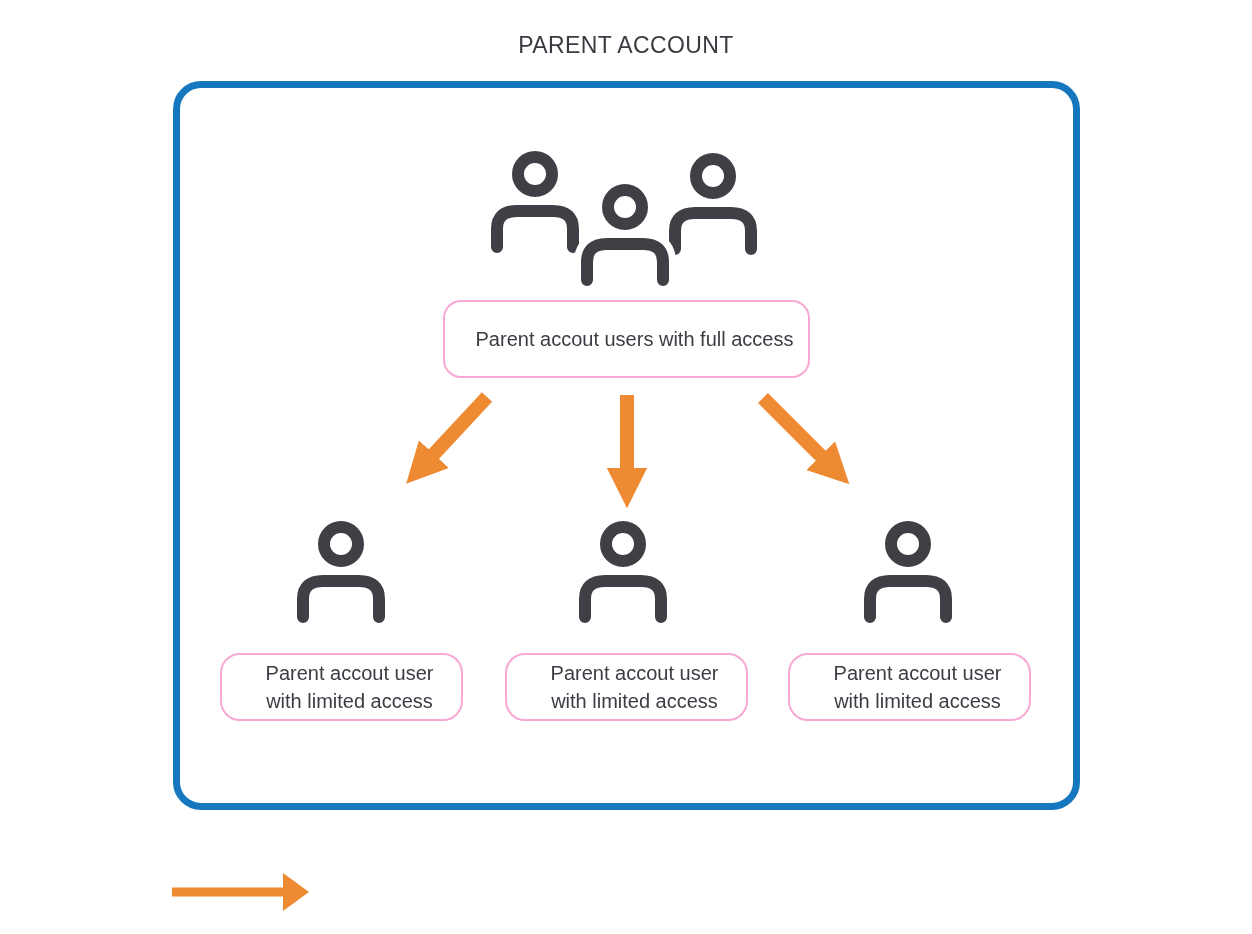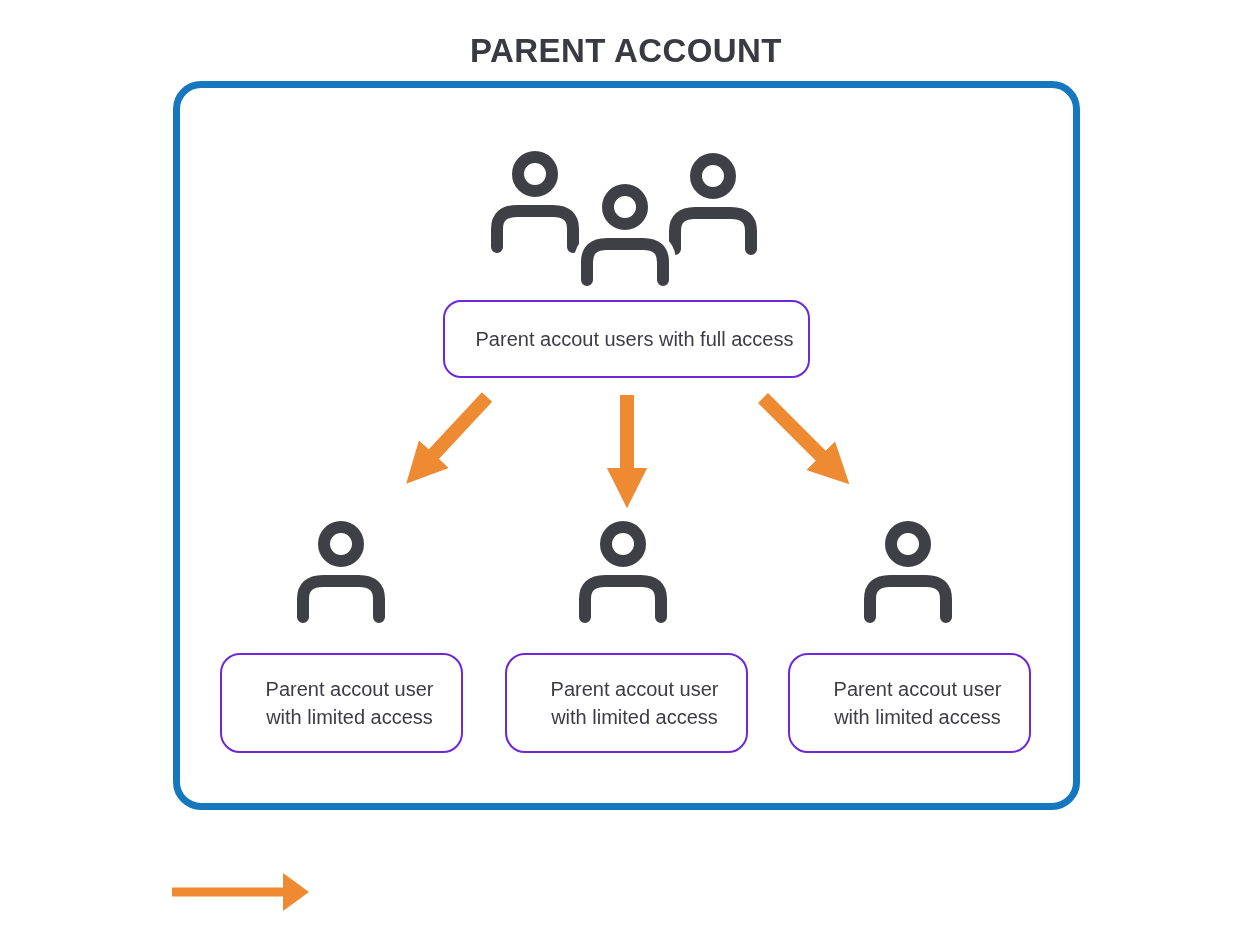--- a/index.html
+++ b/index.html
@@ -11,40 +11,40 @@
     font-family: "Liberation Sans", sans-serif;
     overflow: hidden;
   }
   .abs { position: absolute; }
 
   .page-title {
     top: 32px;
     left: 0;
     width: 100%;
     text-align: center;
-    font-size: 33px;
-    font-weight: 700;
+    font-size: 23px;
+    font-weight: 400;
     letter-spacing: 0.4px;
     color: #3a3a42;
   }
 
   .outer-box {
     left: 173px;
     top: 81px;
     width: 907px;
     height: 729px;
     box-sizing: border-box;
     border: 7px solid #1578be;
     border-radius: 28px;
     background: #ffffff;
   }
 
   .label-box {
     box-sizing: border-box;
-    border: 2px solid #6d28d9;
+    border: 2px solid #f9a8d4;
     border-radius: 20px;
     background: #ffffff;
     display: flex;
     flex-direction: column;
     align-items: center;
     justify-content: center;
     text-align: center;
     color: #3c3c44;
     font-size: 20px;
     line-height: 28px;
@@ -53,21 +53,21 @@
   .full-access-box {
     left: 443px;
     top: 300px;
     width: 367px;
     height: 78px;
     border-radius: 18px;
   }
   .limited-box {
     top: 653px;
     width: 243px;
-    height: 100px;
+    height: 68px;
   }
   .limited-box.pos-0 { left: 220px; }
   .limited-box.pos-1 { left: 505px; }
   .limited-box.pos-2 { left: 788px; }
 
   .group-icon-svg { left: 490px; top: 150px; overflow: visible; }
   .person-svg { top: 520px; overflow: visible; }
   .person-svg.pos-0 { left: 296px; }
   .person-svg.pos-1 { left: 578px; }
   .person-svg.pos-2 { left: 863px; }

